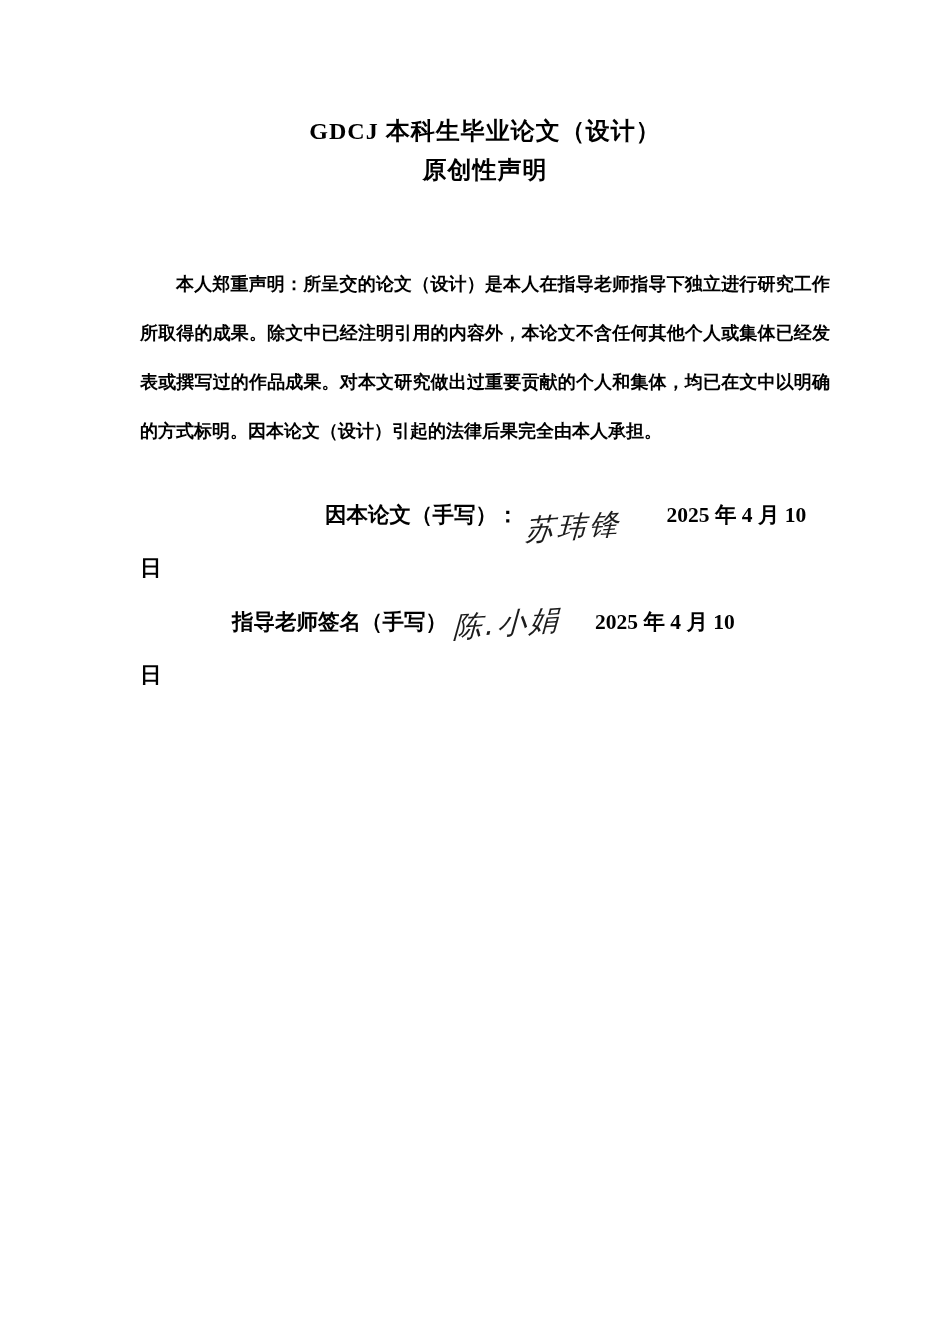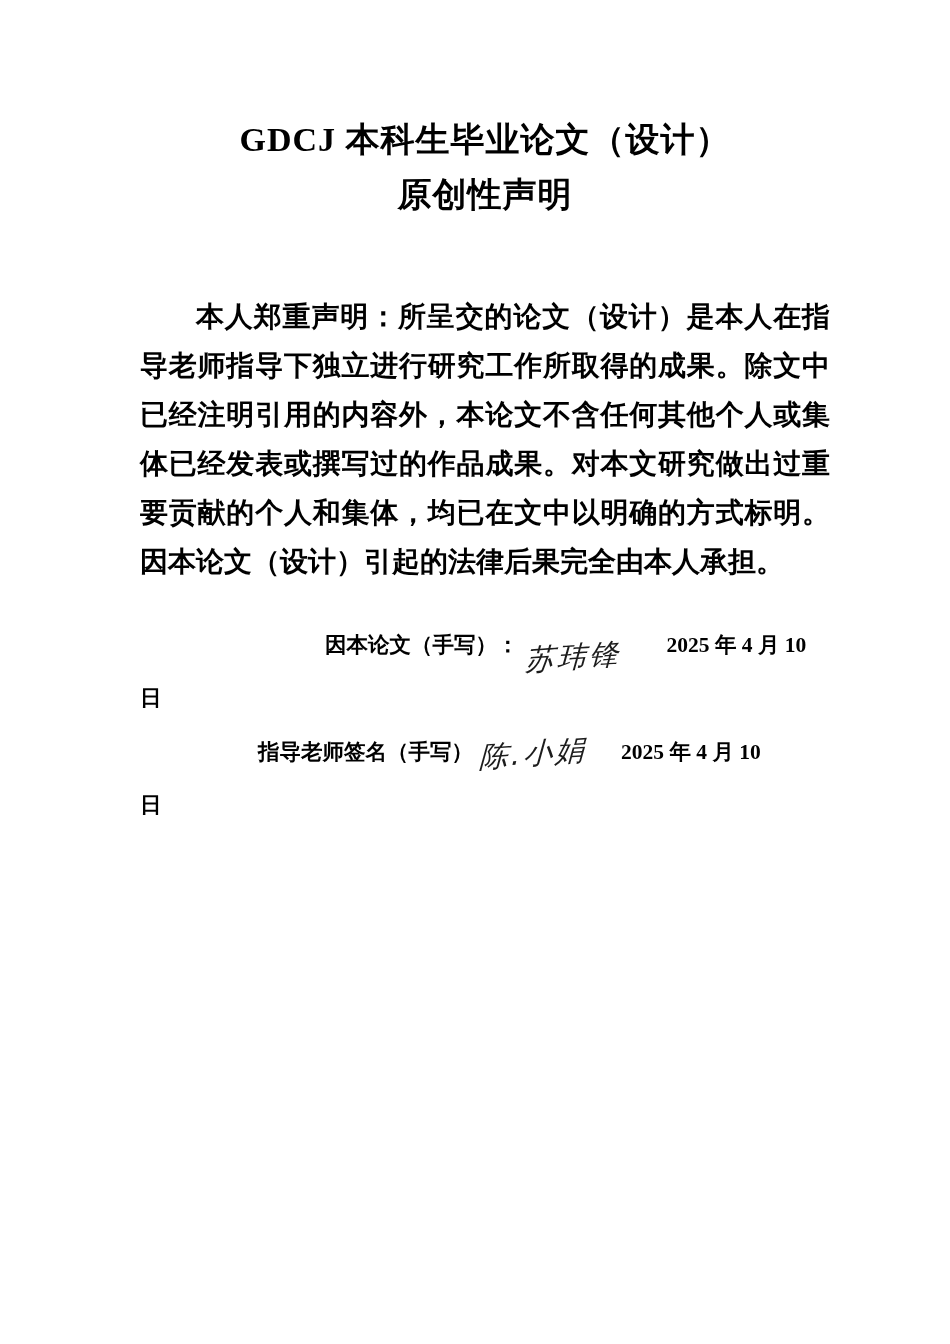--- a/index.html
+++ b/index.html
@@ -14,52 +14,52 @@
     box-sizing: border-box;
     background: #ffffff;
     padding: 112px 120px 0 140px;
     font-family: "Liberation Serif", serif;
     color: #000000;
     overflow: hidden;
   }
   .title {
     margin: 0;
     text-align: center;
-    font-size: 34px;
+    font-size: 24px;
     font-weight: bold;
     line-height: 1.62;
     font-family: "Liberation Serif", serif;
     letter-spacing: 1px;
   }
   .title-line {
     display: block;
   }
   .body-text {
     margin: 70px 0 0 0;
-    font-size: 28px;
+    font-size: 18px;
     font-weight: bold;
     line-height: 49px;
     text-align: justify;
     text-indent: 2em;
     font-family: "Liberation Serif", serif;
   }
   .sig-block {
     margin-top: 32px;
   }
   .sig-line {
     font-size: 21.5px;
     font-weight: bold;
     line-height: 49px;
     white-space: nowrap;
   }
   .sig-line.author .sig-label {
     margin-left: 185px;
   }
   .sig-line.advisor .sig-label {
-    margin-left: 118px;
+    margin-left: 92px;
   }
   .handwriting {
     display: inline-block;
     font-family: "DejaVu Sans", sans-serif;
     font-style: italic;
     font-weight: normal;
     font-size: 29px;
     letter-spacing: 3px;
     color: #1c1c1c;
     transform: rotate(-4deg) skewX(-6deg);

